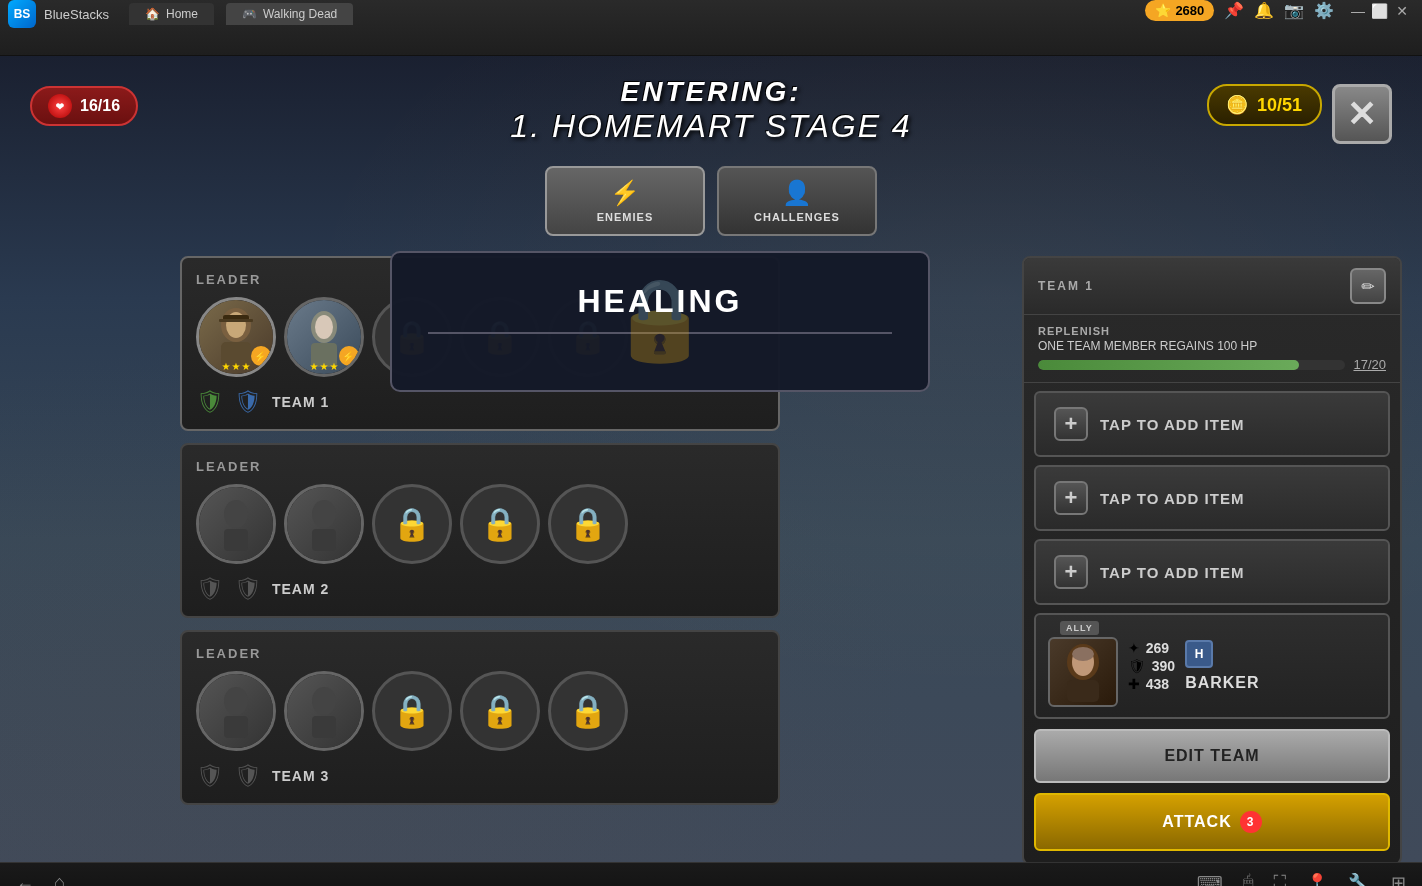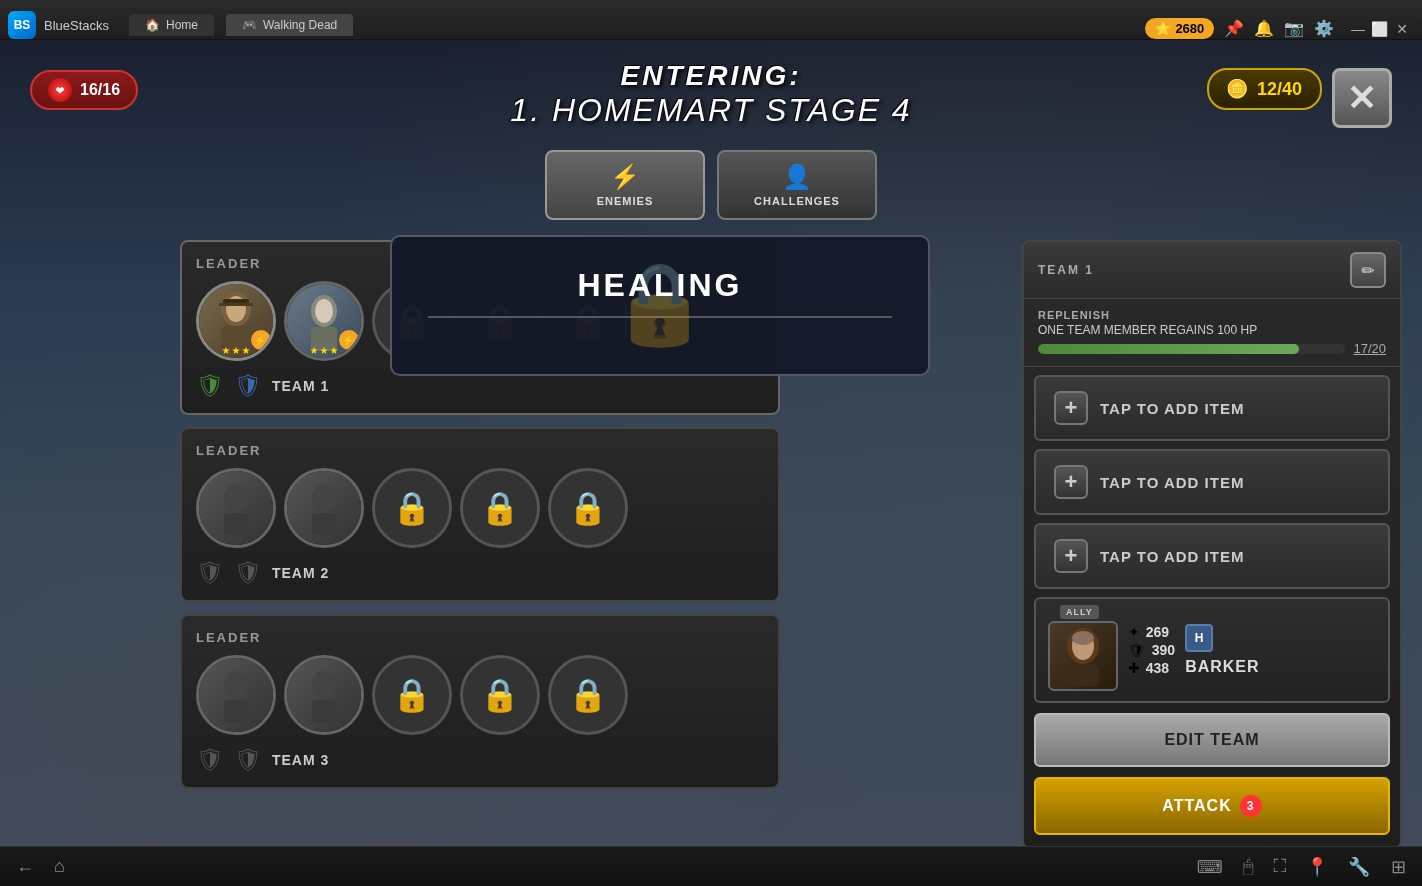--- a/index.html
+++ b/index.html
@@ -7,24 +7,24 @@
       width: 1422px;
       height: 886px;
       overflow: hidden;
       font-family: 'Arial Black', Arial, sans-serif;
       background: #1a1a1a;
     }
 
     
     .titlebar {
       width: 100%;
-      height: 40px;
+      height: 56px;
       background: linear-gradient(to bottom, #2a2a2a, #1e1e1e);
       display: flex;
-      align-items: flex-end;
+      align-items: flex-start;
       border-bottom: 1px solid #111;
       position: relative;
       z-index: 100;
     }
     .titlebar-left {
       display: flex;
       align-items: center;
       gap: 8px;
       padding-left: 8px;
     }
@@ -643,21 +643,21 @@
     </span>
   </div>
 
   <div class="top-title">
     <div class="entering-text">ENTERING:</div>
     <div class="stage-text">1. HOMEMART STAGE 4</div>
   </div>
 
   <div class="counter-badge">
     <span>🪙</span>
-    <span>12/40</span>
+    <span>10/51</span>
   </div>
 
   <div class="close-x-btn">✕</div>
 
   <div class="tabs-row">
     <div class="tab-btn active">
       <span class="tab-icon">⚡</span>
       <span class="tab-label">ENEMIES</span>
     </div>
     <div class="tab-btn">

